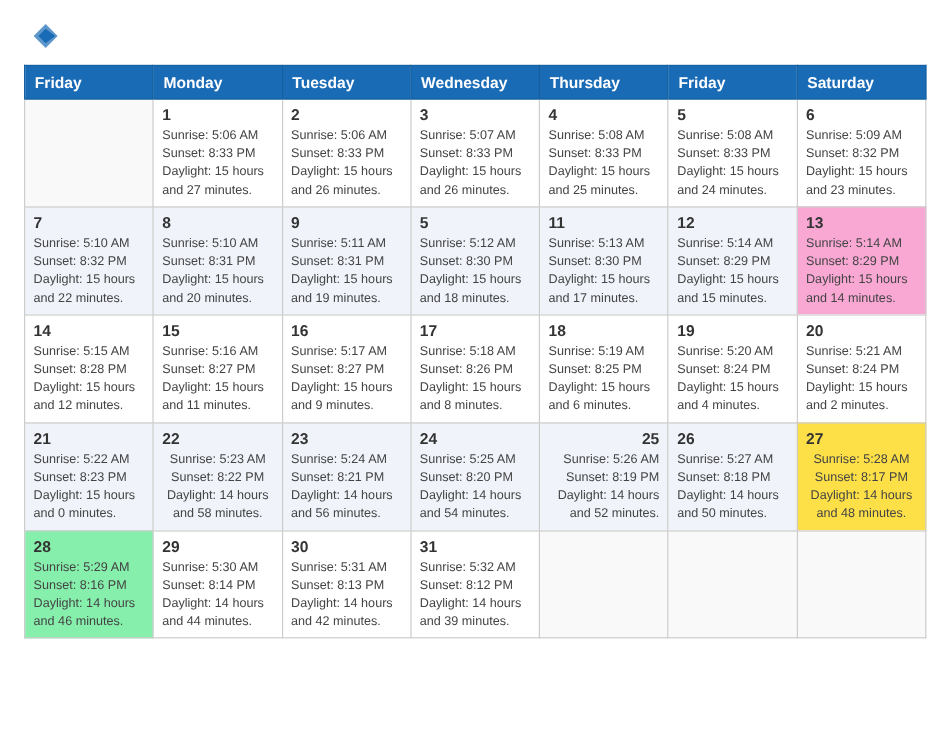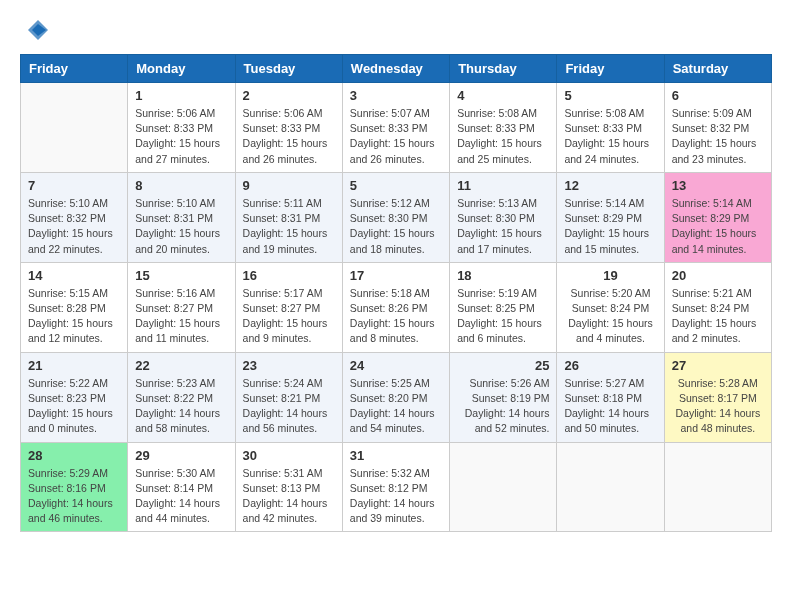--- a/index.html
+++ b/index.html
@@ -256,21 +256,21 @@
 Daylight: 15 hours
 and 8 minutes.</div>
         </td>
         <td style="background-color: rgb(255, 255, 255);">
           <span class="day-num">18</span>
           <div class="day-info" style="white-space: pre-line;">Sunrise: 5:19 AM
 Sunset: 8:25 PM
 Daylight: 15 hours
 and 6 minutes.</div>
         </td>
-        <td style="background-color: rgb(255, 255, 255); text-align: center;">
+        <td style="background-color: rgb(255, 255, 255);">
           <span class="day-num">19</span>
           <div class="day-info" style="white-space: pre-line;">Sunrise: 5:20 AM
 Sunset: 8:24 PM
 Daylight: 15 hours
 and 4 minutes.</div>
         </td>
         <td style="background-color: rgb(255, 255, 255);">
           <span class="day-num">20</span>
           <div class="day-info" style="white-space: pre-line;">Sunrise: 5:21 AM
 Sunset: 8:24 PM
@@ -281,21 +281,21 @@
       <tr>
         <td style="background-color: rgb(240, 244, 250);">
           <span class="day-num">21</span>
           <div class="day-info" style="white-space: pre-line;">Sunrise: 5:22 AM
 Sunset: 8:23 PM
 Daylight: 15 hours
 and 0 minutes.</div>
         </td>
         <td style="background-color: rgb(240, 244, 250);">
           <span class="day-num">22</span>
-          <div class="day-info" style="white-space: pre-line;">Sunrise: 5:23 AM
+          <div class="day-info" style="white-space: pre-line; text-align: center;">Sunrise: 5:23 AM
 Sunset: 8:22 PM
 Daylight: 14 hours
 and 58 minutes.</div>
         </td>
         <td style="background-color: rgb(240, 244, 250);">
           <span class="day-num">23</span>
           <div class="day-info" style="white-space: pre-line;">Sunrise: 5:24 AM
 Sunset: 8:21 PM
 Daylight: 14 hours
 and 56 minutes.</div>
@@ -314,21 +314,21 @@
 Daylight: 14 hours
 and 52 minutes.</div>
         </td>
         <td style="background-color: rgb(240, 244, 250);">
           <span class="day-num">26</span>
           <div class="day-info" style="white-space: pre-line;">Sunrise: 5:27 AM
 Sunset: 8:18 PM
 Daylight: 14 hours
 and 50 minutes.</div>
         </td>
-        <td style="background-color: #fef9c3;">
+        <td style="background-color: #fde047;">
           <span class="day-num">27</span>
           <div class="day-info" style="white-space: pre-line; text-align: center;">Sunrise: 5:28 AM
 Sunset: 8:17 PM
 Daylight: 14 hours
 and 48 minutes.</div>
         </td>
       </tr>
       <tr>
         <td style="background-color: #86efac;">
           <span class="day-num">28</span>

